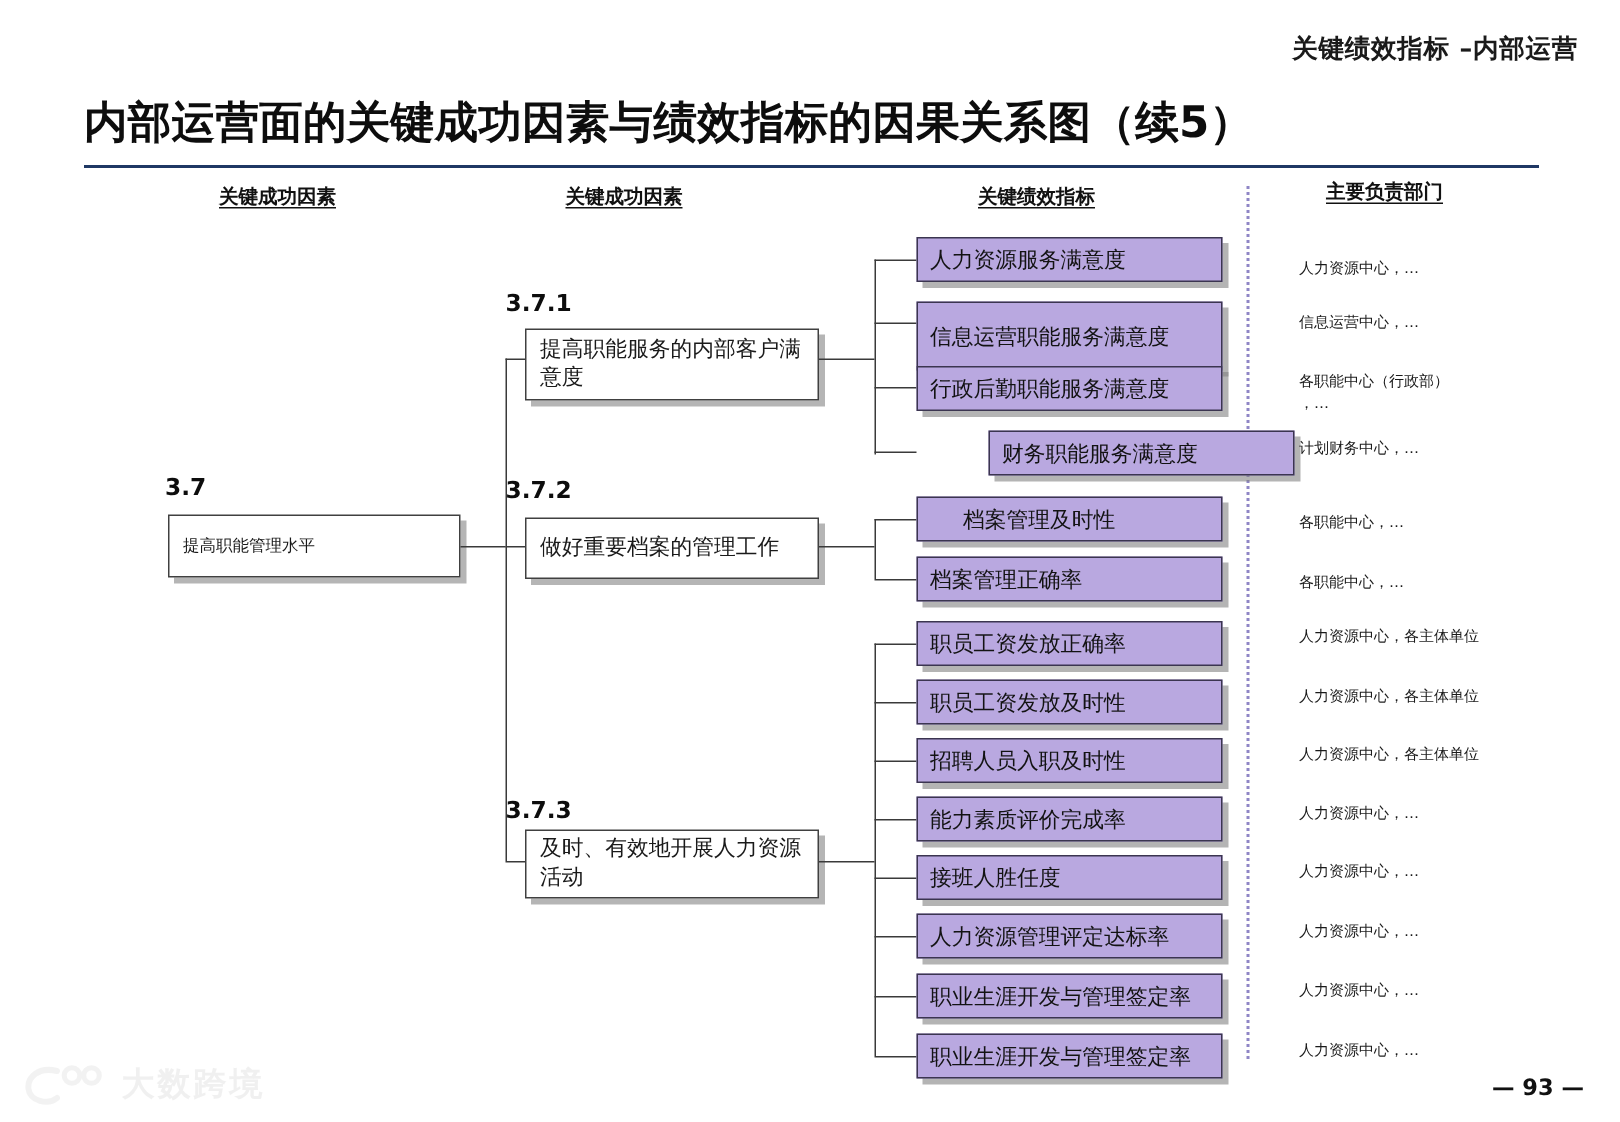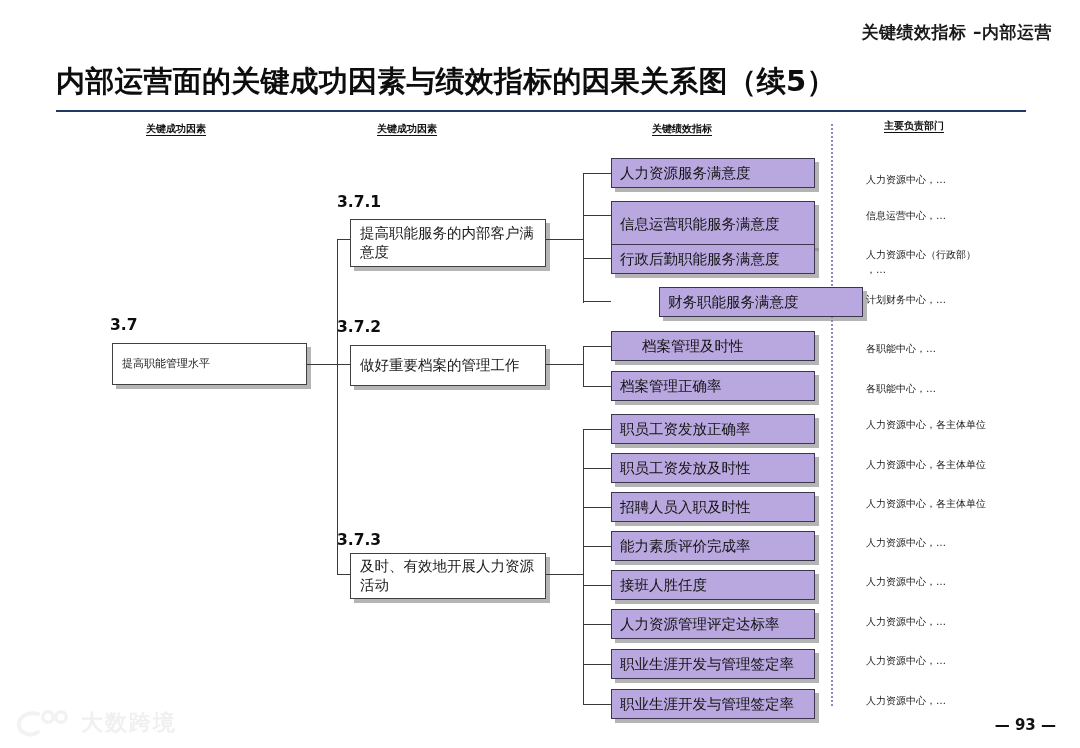--- a/index.html
+++ b/index.html
@@ -42,21 +42,21 @@
     left: 56px;
     top: 110px;
     width: 970px;
     height: 2px;
     background: #1f3864;
   }
 
   
   .col-head {
     position: absolute;
-    font-size: 10px;
+    font-size: 13px;
     font-weight: 700;
     color: #111111;
     text-decoration: underline;
     text-underline-offset: 3px;
     white-space: nowrap;
   }
 
   
   .dotted-divider {
     position: absolute;
@@ -251,21 +251,21 @@
   </div>
   <div class="kpi" style="left:611px; top:649px; width:204px; height:30px;">
     <span>职业生涯开发与管理签定率</span>
   </div>
   <div class="kpi" style="left:611px; top:689px; width:204px; height:30px;">
     <span>职业生涯开发与管理签定率</span>
   </div>
 
   <div class="dept" style="left:866px; top:173px;">人力资源中心，…</div>
   <div class="dept" style="left:866px; top:209px;">信息运营中心，…</div>
-  <div class="dept" style="left:866px; top:248px; white-space:pre-line;">人力资源中心（行政部）
+  <div class="dept" style="left:866px; top:248px; white-space:pre-line;">各职能中心（行政部）
 ，…</div>
   <div class="dept" style="left:866px; top:293px;">计划财务中心，…</div>
 
   <div class="dept" style="left:866px; top:342px;">各职能中心，…</div>
   <div class="dept" style="left:866px; top:382px;">各职能中心，…</div>
 
   <div class="dept" style="left:866px; top:418px;">人力资源中心，各主体单位</div>
   <div class="dept" style="left:866px; top:458px;">人力资源中心，各主体单位</div>
   <div class="dept" style="left:866px; top:497px;">人力资源中心，各主体单位</div>
   <div class="dept" style="left:866px; top:536px;">人力资源中心，…</div>

